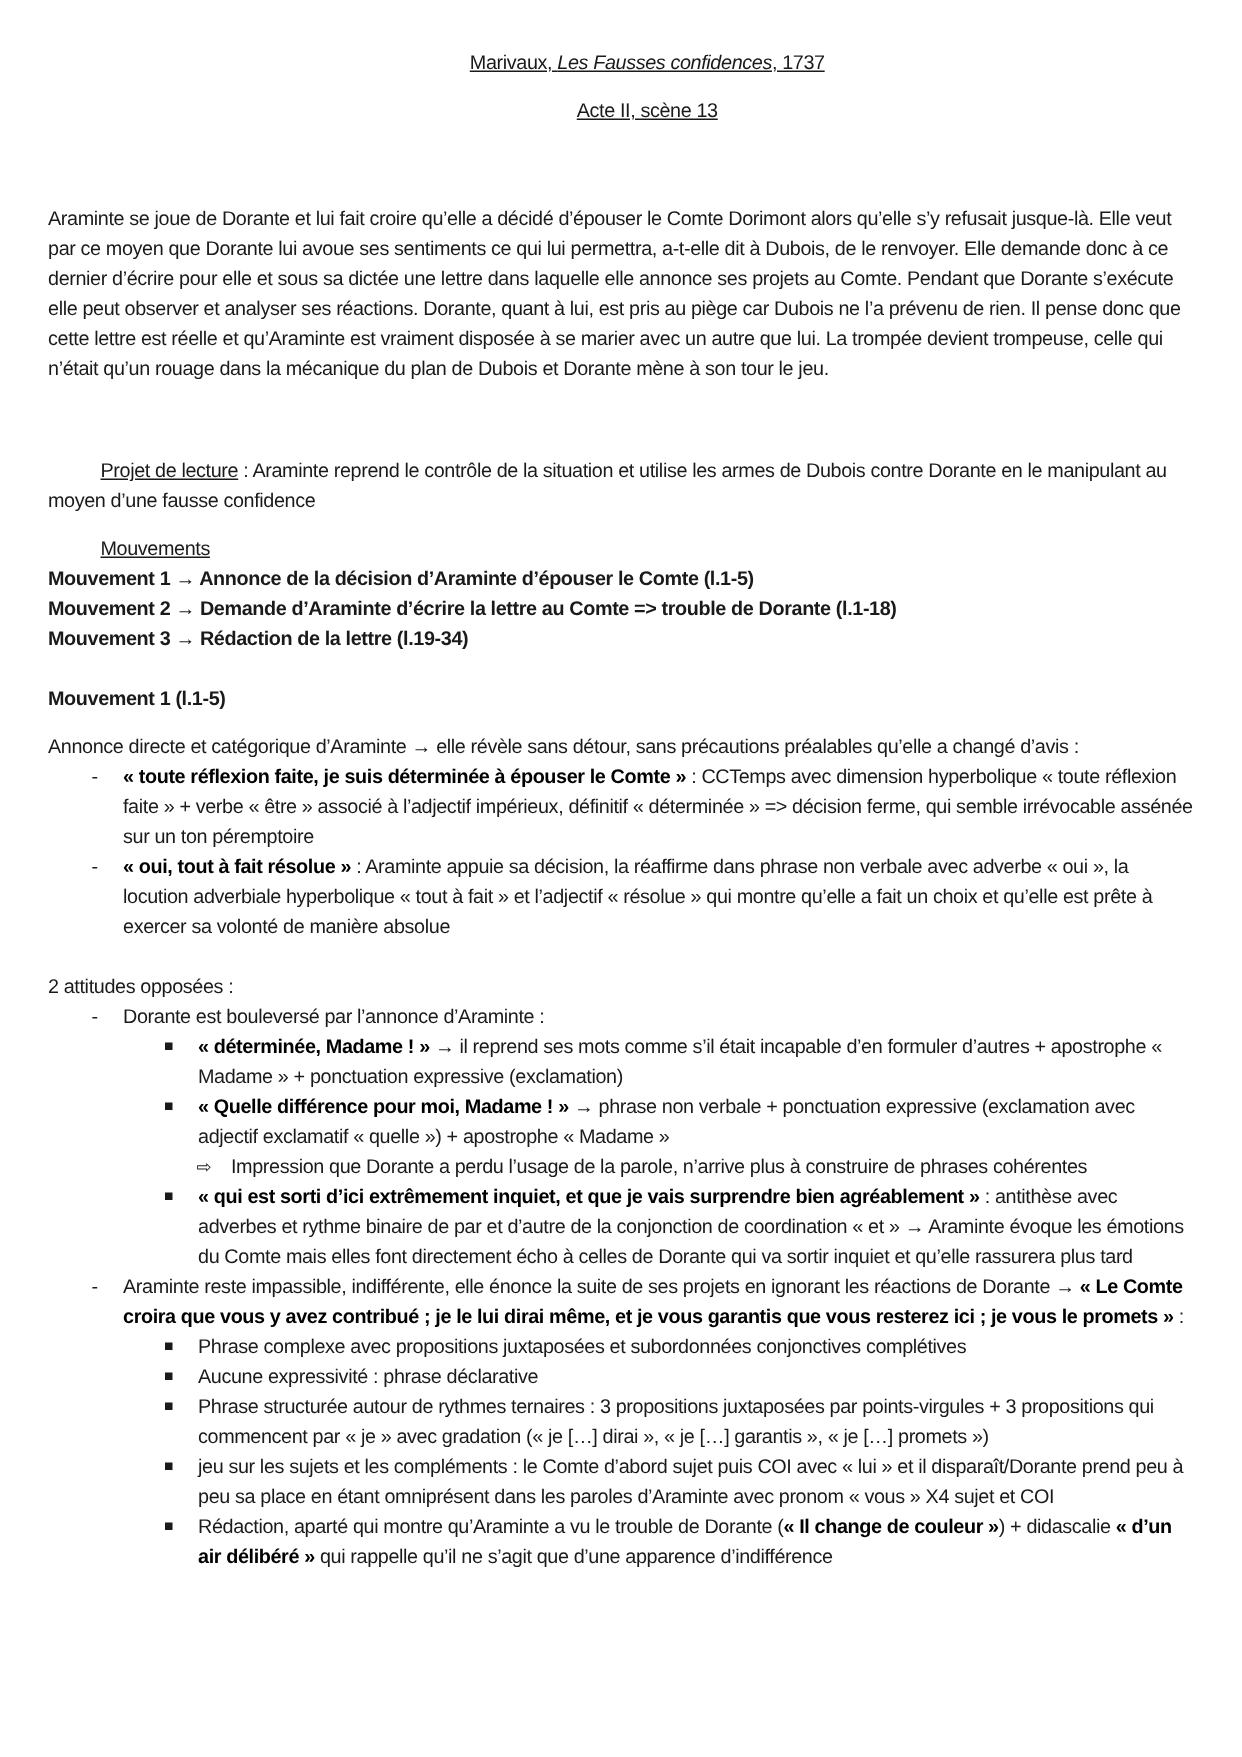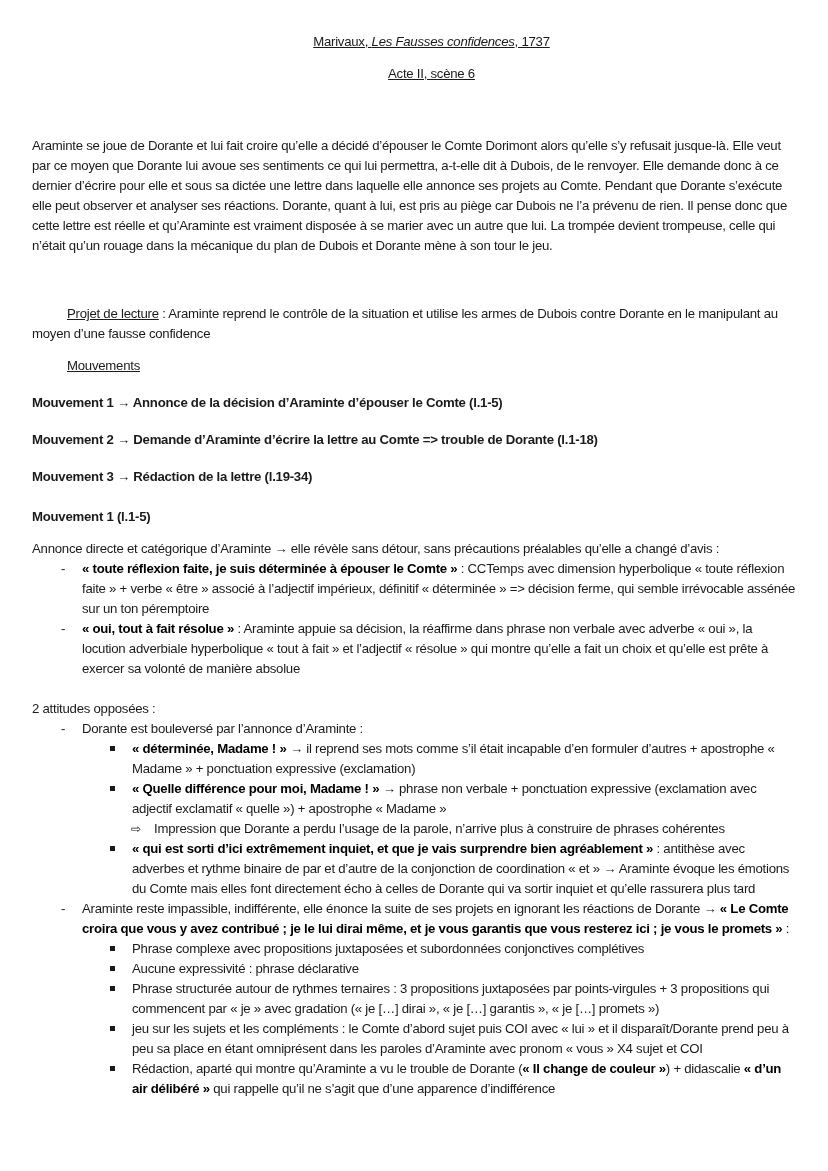--- a/index.html
+++ b/index.html
@@ -5,21 +5,21 @@
   html, body { margin: 0; padding: 0; background: #ffffff; }
   body {
     width: 828px; height: 1171px; overflow: hidden;
     font-family: "Liberation Sans", sans-serif;
     font-size: 13.2px; color: #1a1a1a; line-height: 20px;
     letter-spacing: -0.25px;
   }
   .page { position: relative; padding: 30px 32px 0 32px; }
   .center { text-align: center; }
   .u { text-decoration: underline; padding-left: 35px; }
-  .b { font-weight: bold; margin-top: 17px; }
+  .b { font-weight: bold; }
   .red { color: #000000; font-weight: bold; }
   .title { margin-top: 2px; height: 20px; }
   .subtitle { margin-top: 12px; height: 20px; }
   p { margin: 0; }
   .gap-sm { height: 8px; }
   .gap-md { height: 12px; }
   .gap-lg { height: 20px; }
   .section-h { font-weight: bold; }
   ul { list-style: none; margin: 0; padding: 0; }
   li { position: relative; }
@@ -39,21 +39,21 @@
 </style>
 </head>
 <body>
 
 <div class="page">
 
   <div class="center title">
     <span class="u"><span>Marivaux, </span><i>Les Fausses confidences</i><span>, 1737</span></span>
   </div>
   <div class="center subtitle">
-    <span class="u">Acte II, scène 6</span>
+    <span class="u">Acte II, scène 13</span>
   </div>
 
   <div class="gap-md"></div>
 
   <section>
     <p class="para">Araminte se joue de Dorante et lui fait croire qu’elle a décidé d’épouser le Comte Dorimont alors qu’elle s’y refusait jusque-là. Elle veut par ce moyen que Dorante lui avoue ses sentiments ce qui lui permettra, a-t-elle dit à Dubois, de le renvoyer. Elle demande donc à ce dernier d’écrire pour elle et sous sa dictée une lettre dans laquelle elle annonce ses projets au Comte. Pendant que Dorante s’exécute elle peut observer et analyser ses réactions. Dorante, quant à lui, est pris au piège car Dubois ne l’a prévenu de rien. Il pense donc que cette lettre est réelle et qu’Araminte est vraiment disposée à se marier avec un autre que lui. La trompée devient trompeuse, celle qui n’était qu’un rouage dans la mécanique du plan de Dubois et Dorante mène à son tour le jeu.</p>
   </section>
 
   <div class="gap-sm"></div>
 

